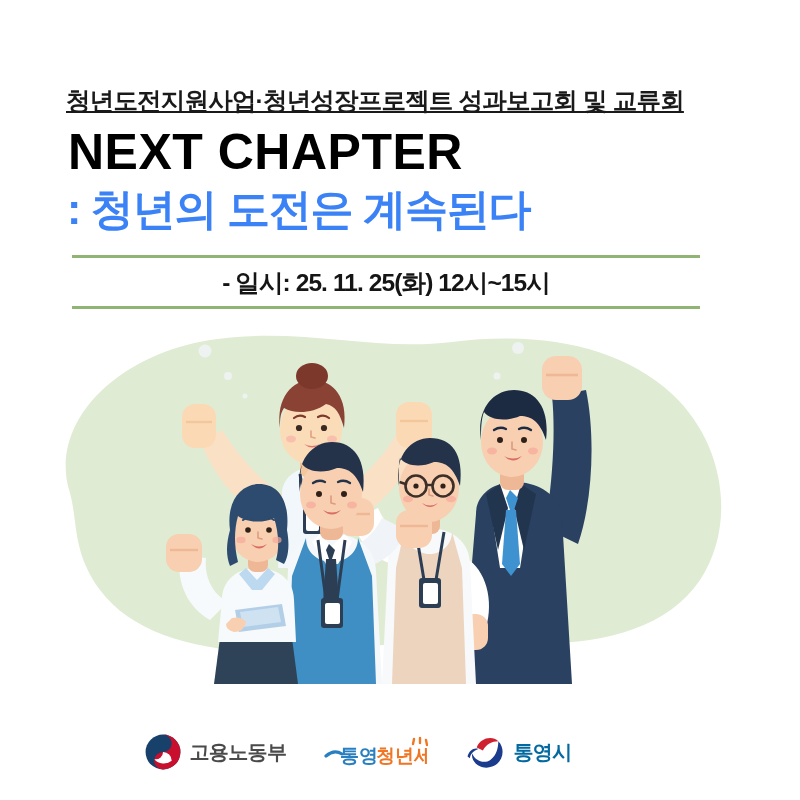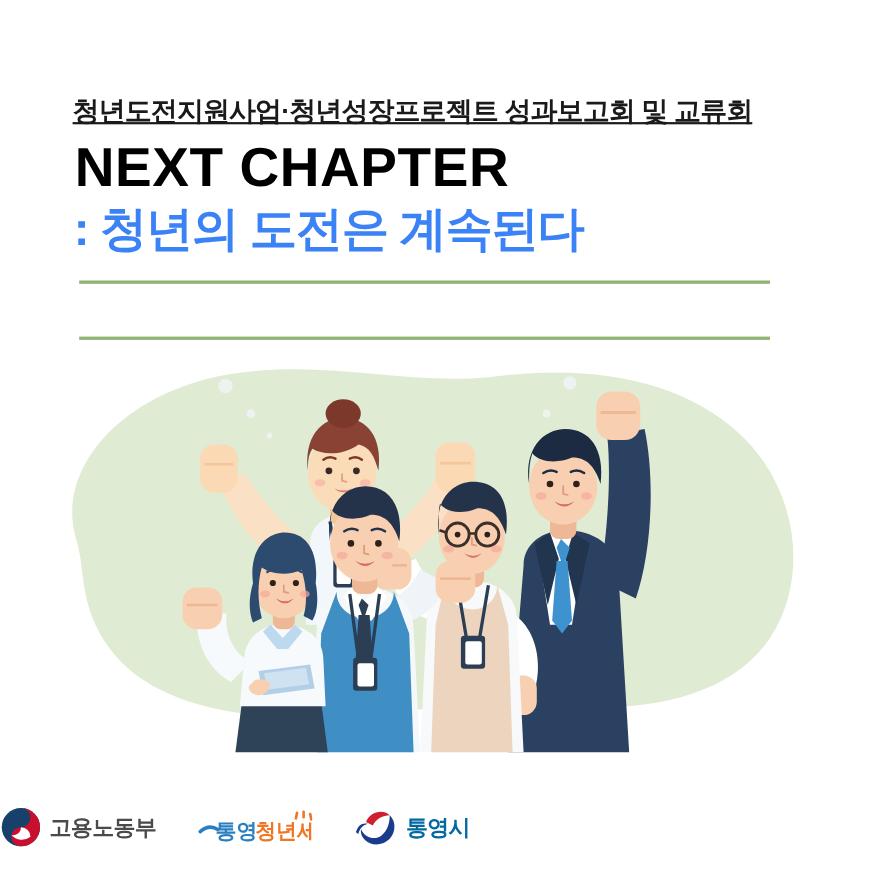--- a/index.html
+++ b/index.html
@@ -101,20 +101,21 @@
   }
 
   
   .logo-strip {
     position: absolute;
     left: 0;
     top: 732px;
     width: 716px;
     display: flex;
     align-items: center;
+    justify-content: center;
     gap: 38px;
   }
   .logo {
     display: flex;
     align-items: center;
     gap: 7px;
   }
   .logo-mark {
     display: block;
     flex: 0 0 auto;
@@ -139,20 +140,21 @@
 <div class="poster">
 
   <div class="header">
     <div class="eyebrow">청년도전지원사업·청년성장프로젝트 성과보고회 및 교류회</div>
     <div class="main-title">NEXT CHAPTER</div>
     <div class="sub-title">: 청년의 도전은 계속된다</div>
   </div>
 
   <div class="info-bar">
     <div class="info-row">
+      <span class="info-item">- 일시: 25. 11. 25(화) 12시~15시</span>
     </div>
   </div>
 
   <div class="illustration">
     <svg viewBox="0 0 800 400" xmlns="http://www.w3.org/2000/svg">
       <defs>
         <clipPath id="floorClip">
           <rect x="0" y="0" width="800" height="366"></rect>
         </clipPath>
       </defs>

